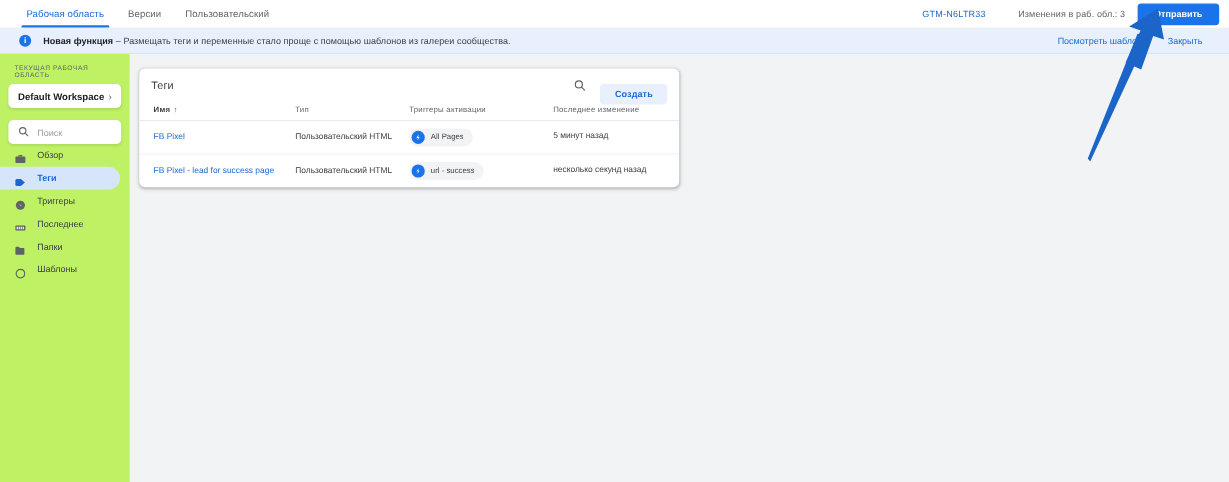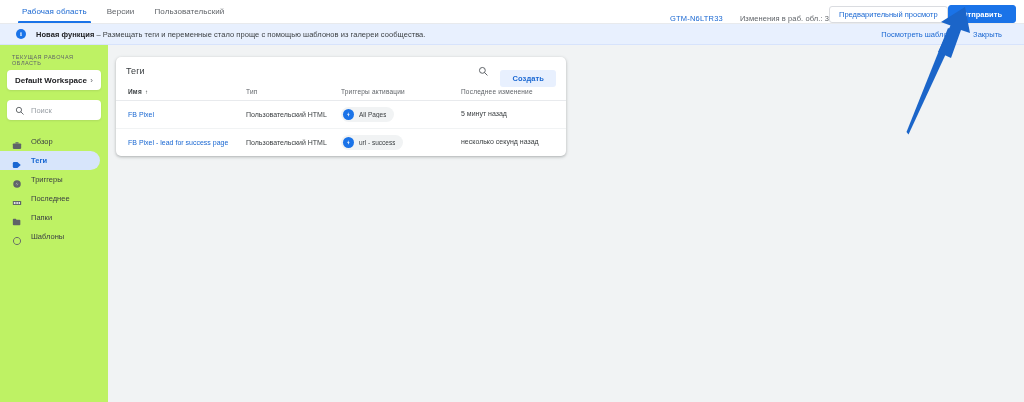--- a/index.html
+++ b/index.html
@@ -24,21 +24,21 @@
     position: relative; display: flex; align-items: center;
     padding: 0 10px; font-size: 8px; color: #5f6368;
     letter-spacing: .1px; white-space: nowrap; cursor: pointer;
   }
   .tab.active { color: #1967d2; font-weight: 400; }
   .tab.active::after {
     content: ""; position: absolute; left: 6px; right: 6px; bottom: 0;
     height: 2px; background: #1a73e8; border-radius: 1px 1px 0 0;
   }
   .topbar-right {
-    margin-left: auto; display: flex; align-items: flex-end; gap: 0; padding-right: 8px;
+    margin-left: auto; display: flex; align-items: center; gap: 10px; padding-right: 8px;
   }
   .gtm-id { font-size: 7.5px; color: #1967d2; letter-spacing: .2px; cursor: pointer; }
   .ws-changes { font-size: 7.5px; color: #5f6368; letter-spacing: .1px; white-space: nowrap; margin-left: 17px; }
   .btn-outline {
     font-size: 7.5px; color: #1967d2; background: #fff;
     border: 1px solid #dadce0; border-radius: 3px;
     padding: 3px 9px; cursor: pointer; white-space: nowrap;
   }
   .btn-primary {
     font-size: 7.5px; color: #ffffff; background: #1a73e8;
@@ -84,21 +84,21 @@
     margin: 10px 7px 0 7px; background: #ffffff; border-radius: 4px;
     height: 20px; display: flex; align-items: center; padding: 0 8px; gap: 7px;
     box-shadow: 0 1px 2px rgba(60,64,67,.12);
   }
   .search-input {
     border: none; outline: none; background: transparent;
     font-size: 7.5px; color: #5f6368; width: 100%;
     font-family: "Liberation Sans", sans-serif;
   }
   .search-input::placeholder { color: #9aa0a6; }
-  .nav { margin-top: 12px; }
+  .nav { }
   .nav-item {
     display: flex; align-items: center; gap: 9px; height: 19px;
     padding: 0 12px; margin-right: 8px;
     border-radius: 0 10px 10px 0; cursor: pointer;
   }
   .nav-item.active { background: #d7e5fb; }
   .nav-item.active .nav-label { color: #1967d2; font-weight: 700; }
   .nav-label { font-size: 7.5px; color: #3c4043; }
   .nav-icon { width: 10px; height: 10px; flex: 0 0 auto; display: block; }
 
@@ -171,21 +171,20 @@
       <div class="tab">
         <span>Версии</span>
       </div>
       <div class="tab">
         <span>Пользовательский</span>
       </div>
     </div>
     <div class="topbar-right">
       <span class="gtm-id">GTM-N6LTR33</span>
       <span class="ws-changes">Изменения в раб. обл.: 3</span>
-      <button class="btn-outline">Предварительный просмотр</button>
       <button class="btn-primary">Отправить</button>
     </div>
   </div>
 
   <div class="banner">
     <div class="banner-icon">i</div>
     <div class="banner-text">
       <b>Новая функция</b><span> – </span><span>Размещать теги и переменные стало проще с помощью шаблонов из галереи сообщества.</span>
     </div>
     <div class="banner-actions">

